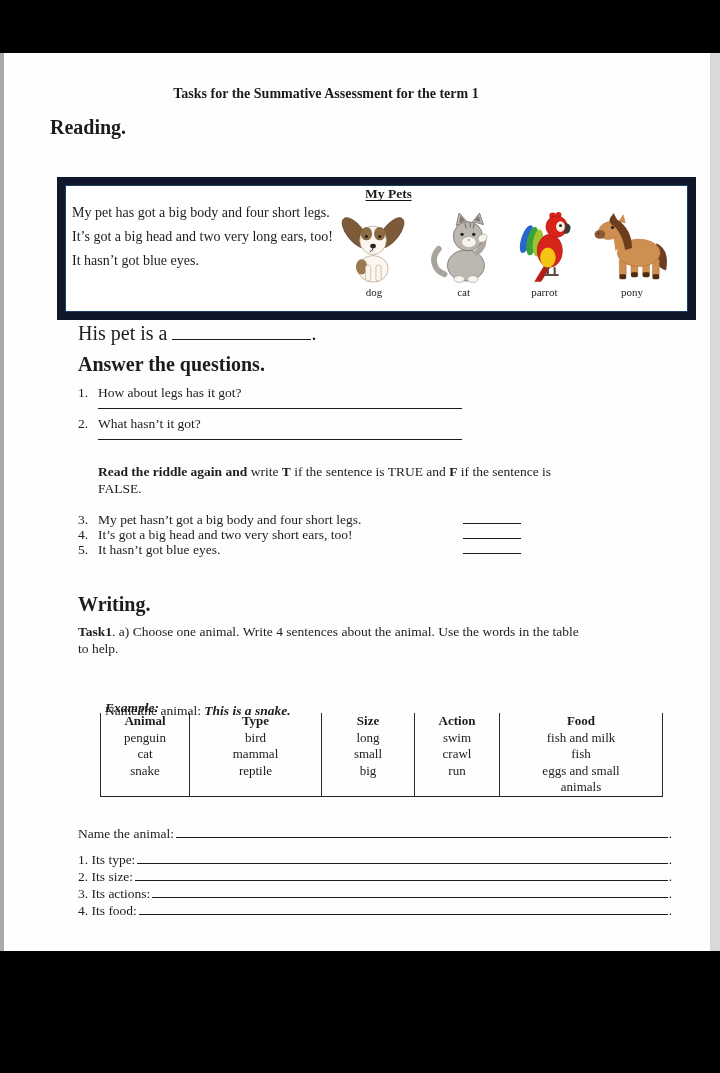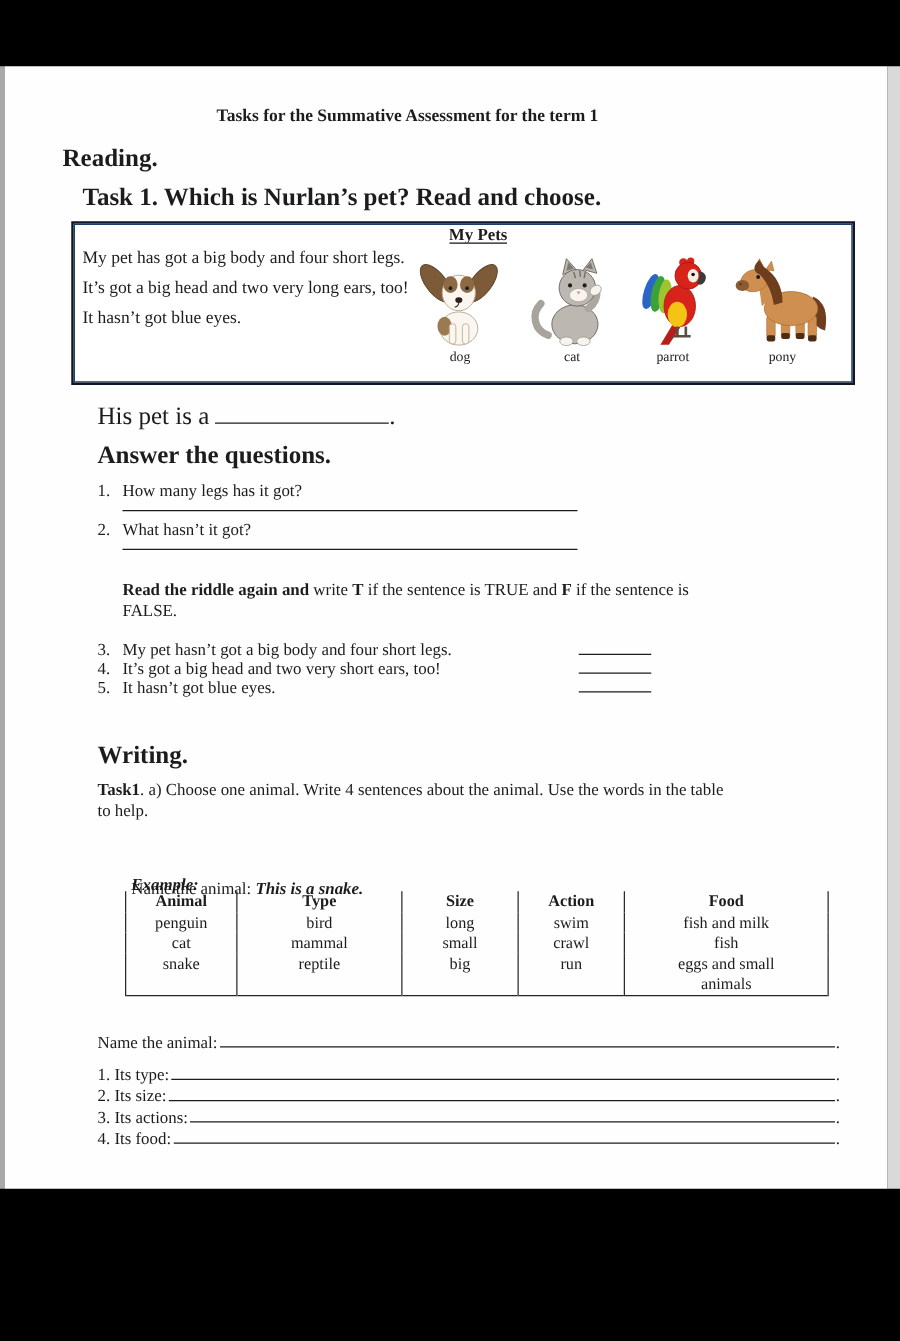--- a/index.html
+++ b/index.html
@@ -15,21 +15,21 @@
   .abs { position:absolute; white-space:nowrap; }
   .b { font-weight:bold; }
   .bi { font-weight:bold; font-style:italic; }
   .f14 { font-size:20px; }
   .f135 { font-size:13.5px; }
 
   .doc-title { left:0; top:33px; width:644px; text-align:center; font-weight:bold; font-size:14px; }
 
   .riddle-box {
     position:absolute; left:53px; top:124px; width:623px; height:127px;
-    border:2px solid #0f172a; box-shadow: inset 0 0 0 1px #1d3f63; background:#fff;
+    border:8px solid #0f172a; box-shadow: inset 0 0 0 1px #1d3f63; background:#fff;
   }
   .box-heading {
     position:absolute; top:2px; left:50%;
     transform:translateX(-50%) translateX(12px);
     font-weight:bold; font-size:13.5px; line-height:13px; height:13px;
     overflow:hidden; border-bottom:1.5px solid #161616; white-space:nowrap;
   }
   .riddle-line { position:absolute; left:7px; font-size:14px; white-space:nowrap; }
 
   .figures {
@@ -68,21 +68,20 @@
 <div class="screen">
   <div class="strip-left"></div>
   <div class="strip-right"></div>
 
   <div class="page">
 
     <div class="abs doc-title">Tasks for the Summative Assessment for the term 1</div>
 
     <div class="abs b f14" style="left:46px; top:63px;">Reading.</div>
 
-    <div class="abs b f14" style="left:62px; top:94px;">Task 1. Which is Nurlan’s pet? Read and choose.</div>
 
     <div class="riddle-box">
       <div class="box-heading">My Pets</div>
 
       <div class="riddle-line" style="top:20px;">My pet has got a big body and four short legs.</div>
       <div class="riddle-line" style="top:44px;">It’s got a big head and two very long ears, too!</div>
       <div class="riddle-line" style="top:68px;">It hasn’t got blue eyes.</div>
 
       <div class="figures">
 
@@ -175,21 +174,21 @@
       </div>
     </div>
 
     <div class="abs f14" style="left:74px; top:269px;">
       <span>His pet is a </span><span class="blank" style="width:139px;"></span><span>.</span>
     </div>
 
     <div class="abs b f14" style="left:74px; top:300px;">Answer the questions.</div>
 
     <div class="abs f135" style="left:74px; top:332px;">
-      <span class="qnum">1.</span><span>How many legs has it got?</span>
+      <span class="qnum">1.</span><span>How about legs has it got?</span>
     </div>
     <div class="uline" style="left:94px; top:355px; width:364px;"></div>
 
     <div class="abs f135" style="left:74px; top:363px;">
       <span class="qnum">2.</span><span>What hasn’t it got?</span>
     </div>
     <div class="uline" style="left:94px; top:386px; width:364px;"></div>
 
     <div class="abs f135" style="left:94px; top:411px;">
       <span class="b">Read the riddle again and</span><span> write </span><span class="b">T</span><span> if the sentence is TRUE and </span><span class="b">F</span><span> if the sentence is</span>

